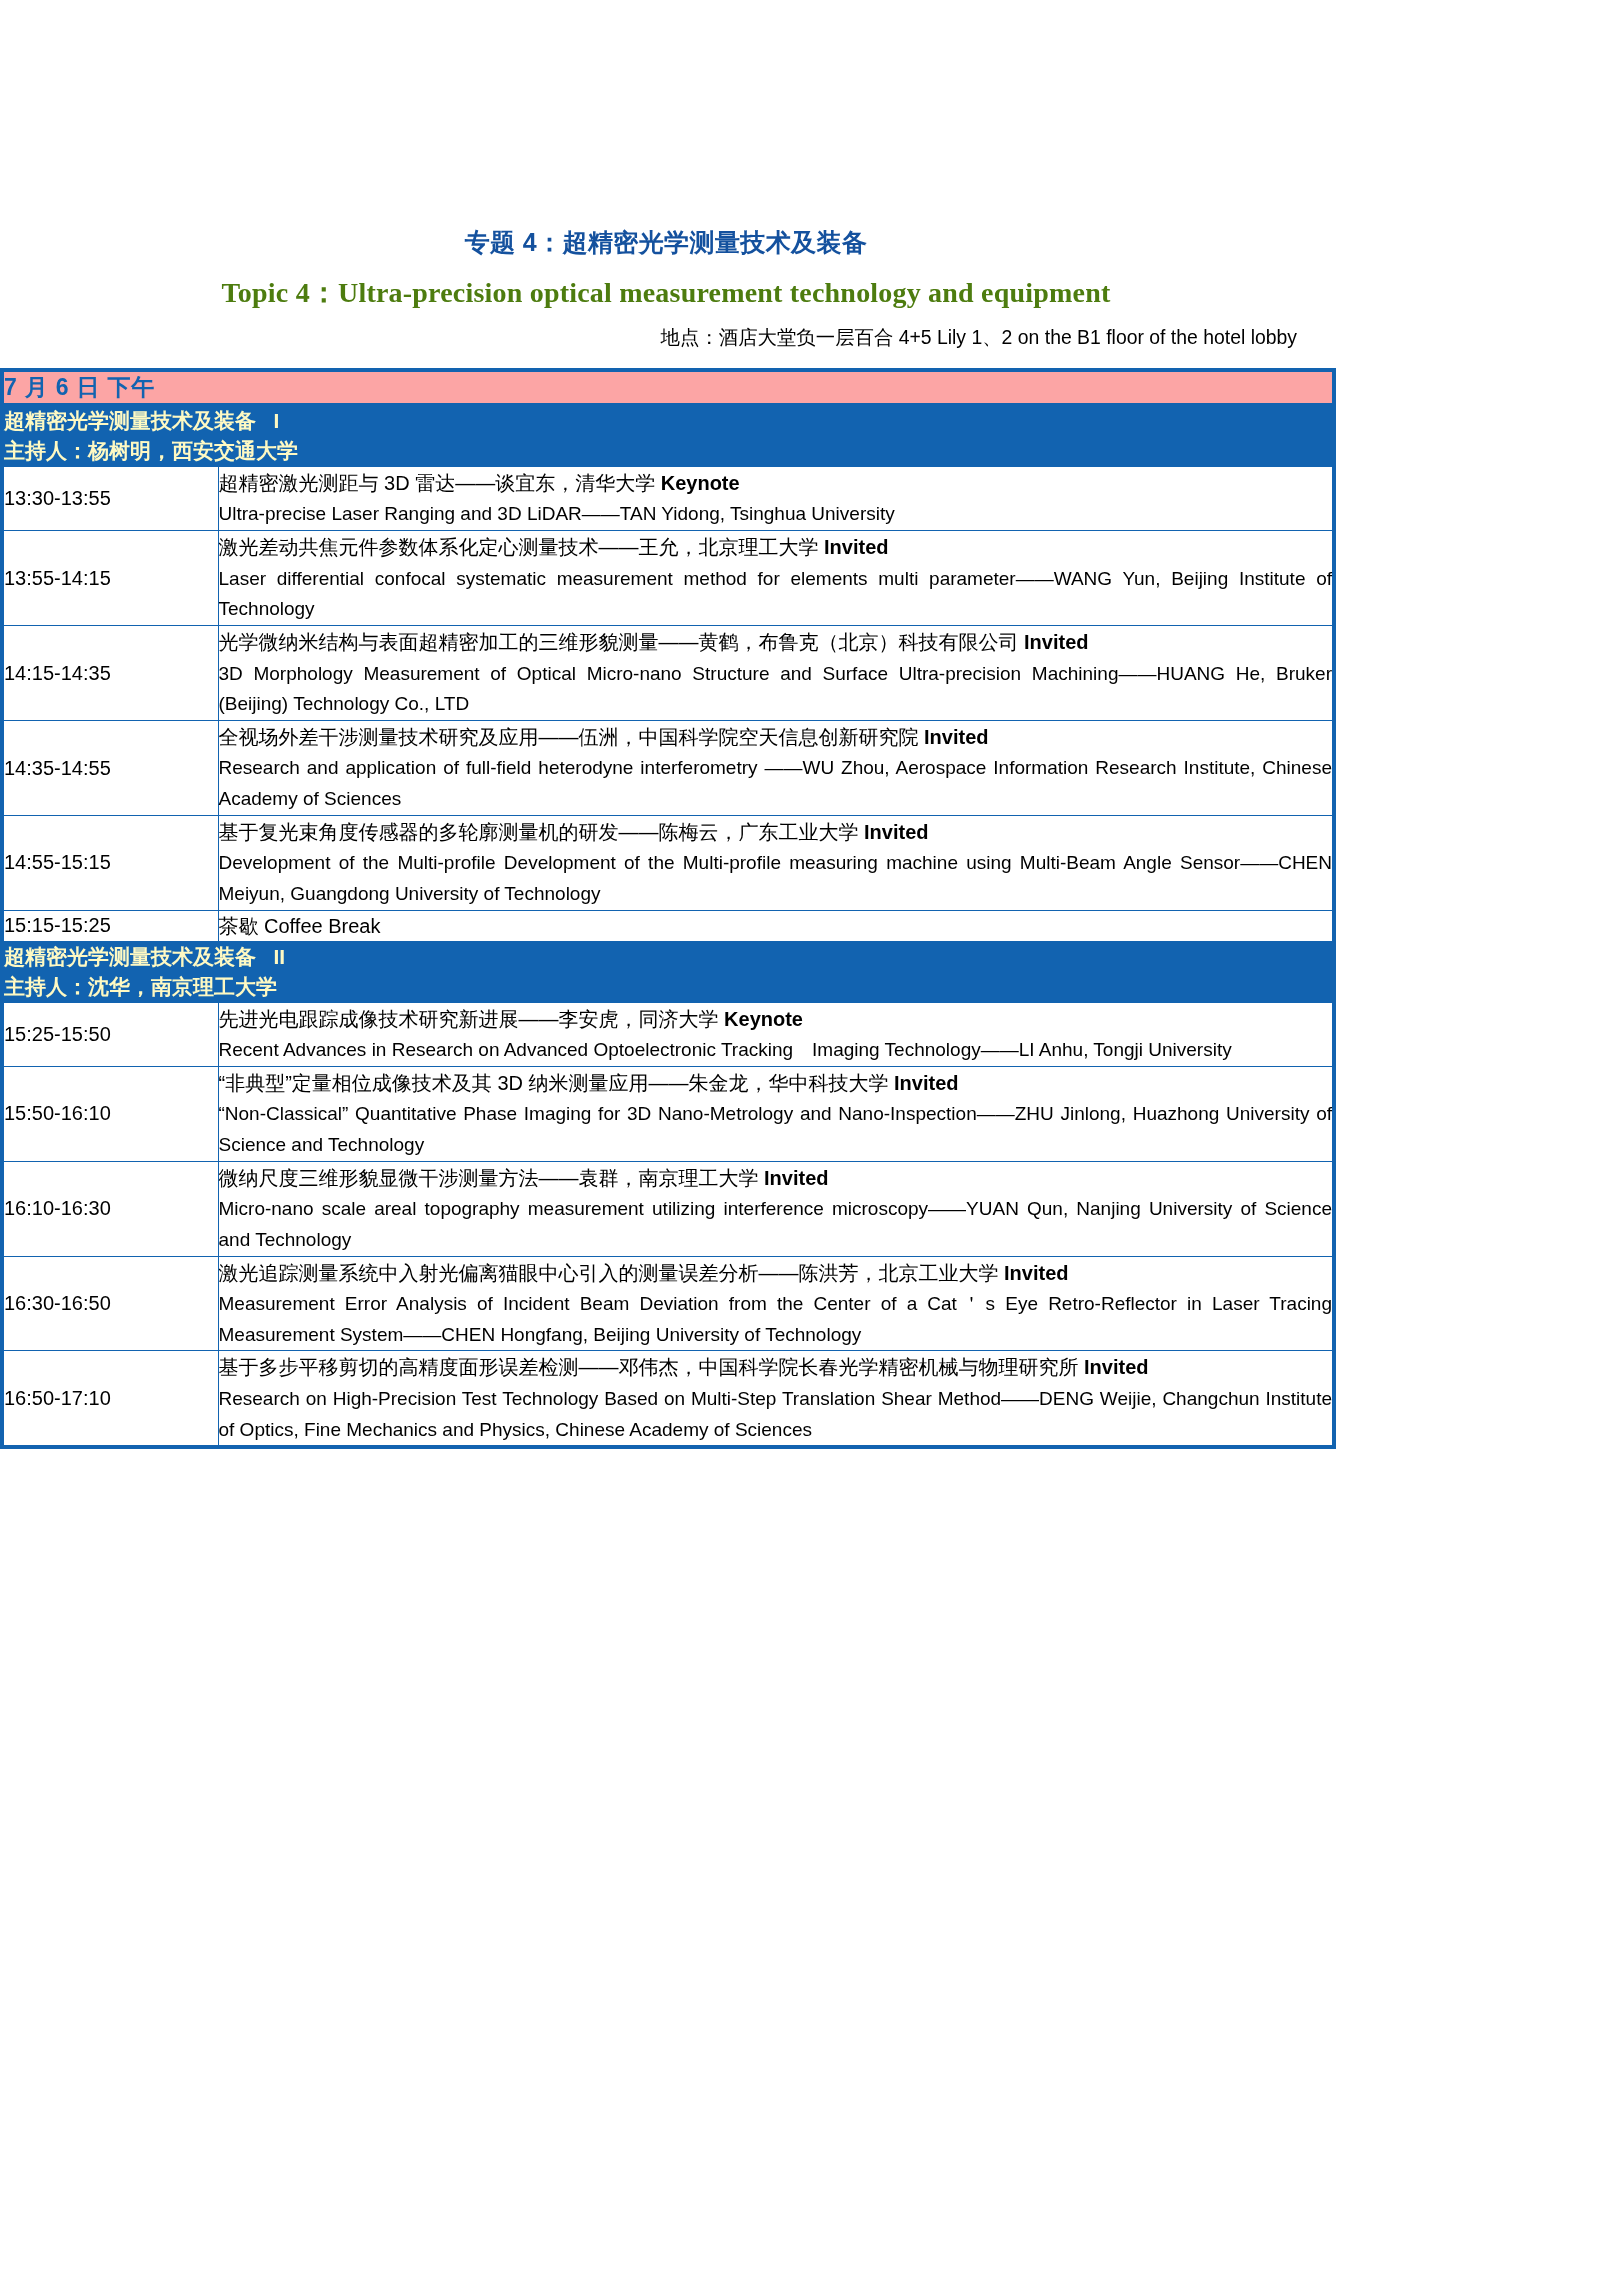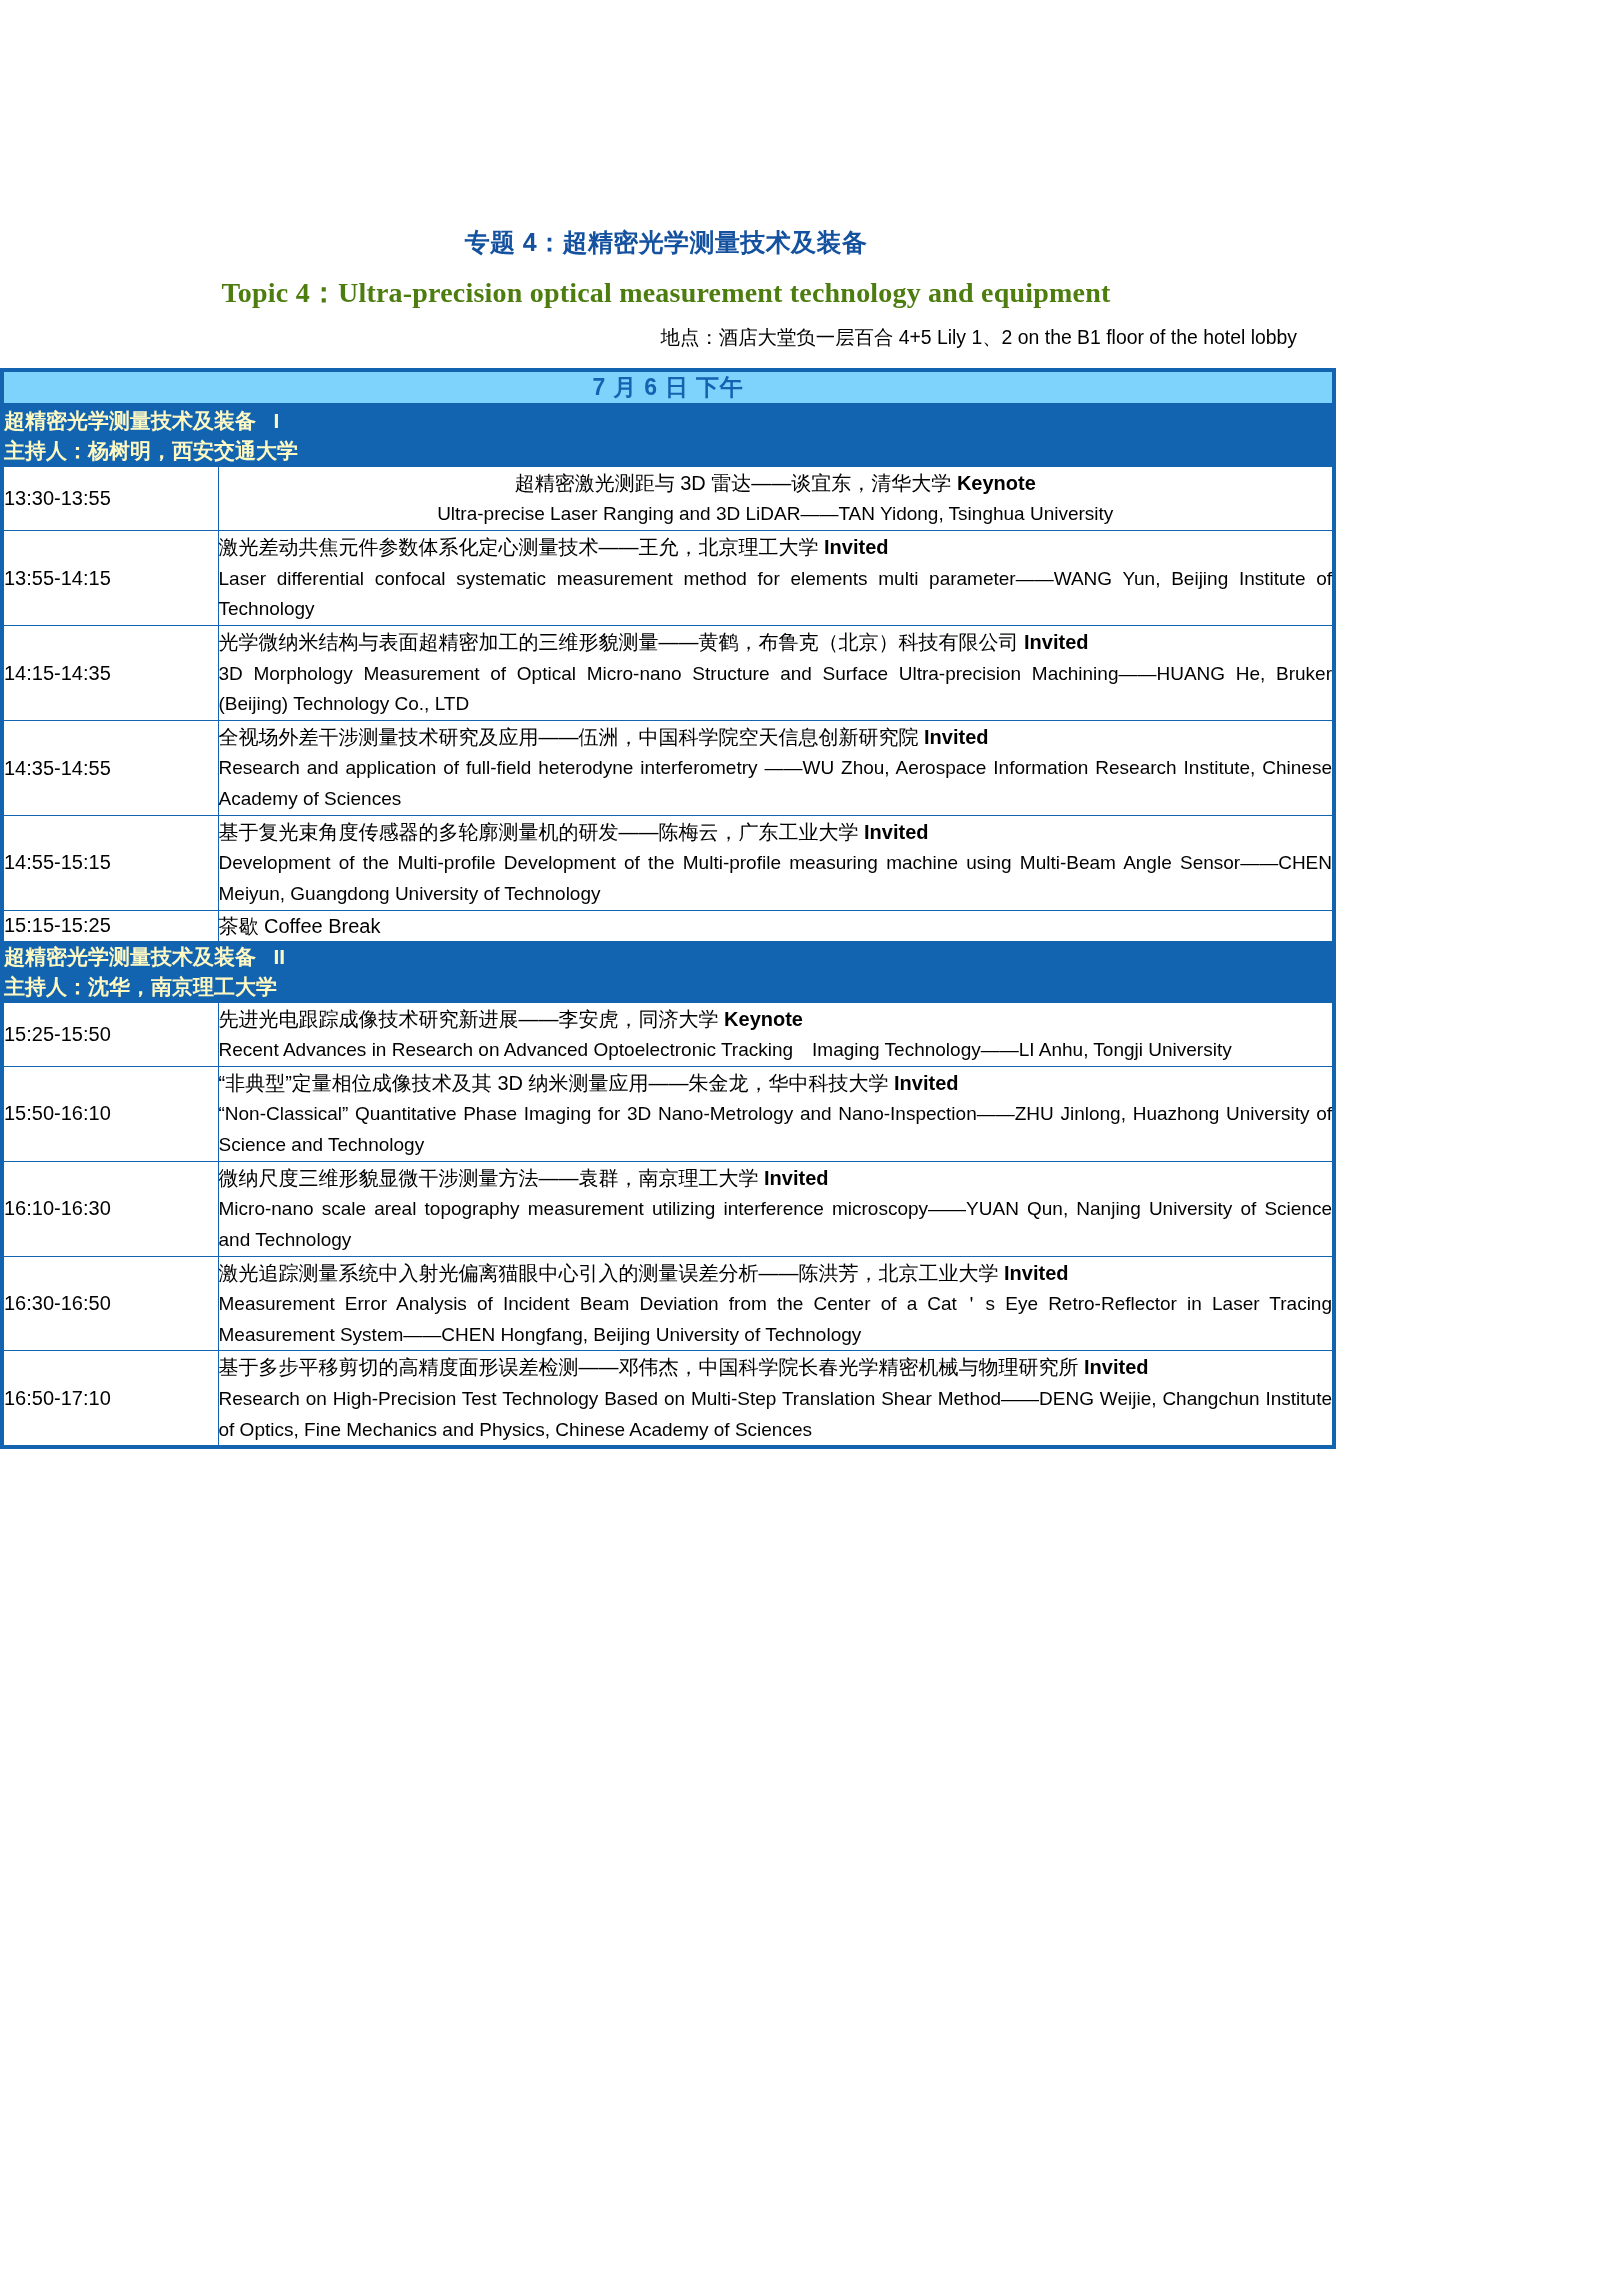--- a/index.html
+++ b/index.html
@@ -64,22 +64,21 @@
   }
   table.schedule td {
     border: 1.7px solid #1263b0;
     vertical-align: middle;
     padding: 0;
   }
   col.time-col { width: 216px; }
   col.body-col { width: 1116px; }
 
   .day-header-cell {
-    background: #7dd3fc;
-    text-align: center;
+    background: #fca5a5;
     padding: 15px 0 17px 0;
     border-bottom: 3.4px solid #1263b0 !important;
   }
   .day-header-text {
     font-family: "Liberation Sans", sans-serif;
     font-weight: bold;
     font-size: 23px;
     color: #1263b0;
     letter-spacing: 0.8px;
   }
@@ -120,21 +119,21 @@
     text-justify: inter-character;
   }
   .line-en {
     font-family: "Liberation Sans", sans-serif;
     font-size: 19px;
     line-height: 1.62;
     color: #000000;
     text-align: justify;
   }
   .line-en.nojust, .line-cn.nojust {
-    text-align: center;
+    text-align: left;
   }
   .tag {
     font-weight: bold;
   }
   .break-cell {
     padding: 8.5px 12px 10px 13.5px;
   }
   .break-text {
     font-family: "Liberation Sans", sans-serif;
     font-size: 20px;

